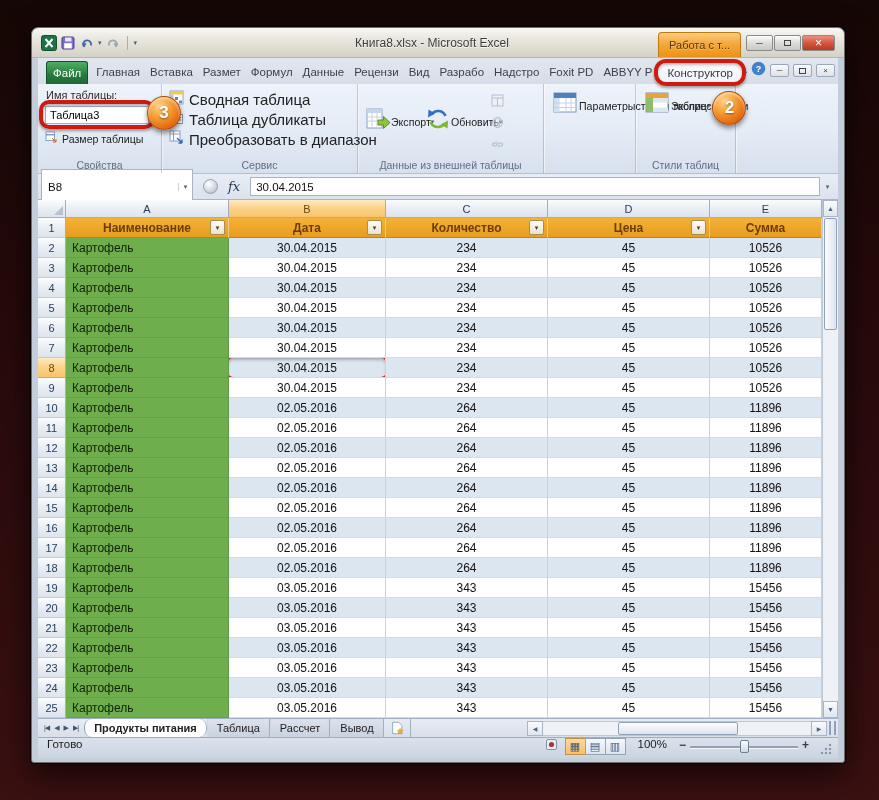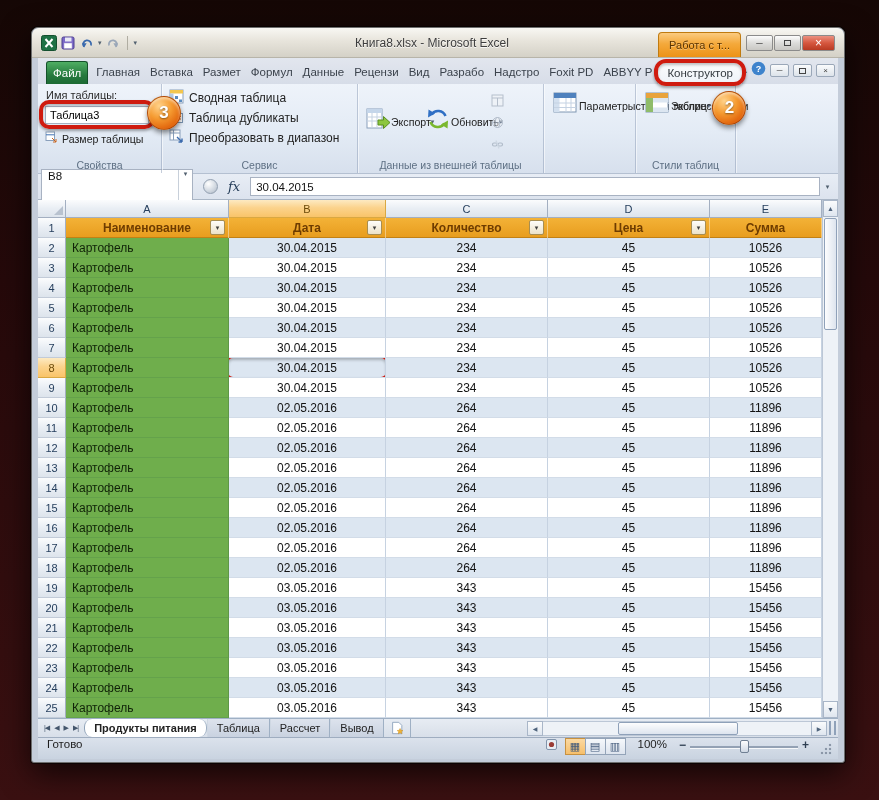--- a/index.html
+++ b/index.html
@@ -59,36 +59,36 @@
   .rgroup { position:relative; height:100%; padding:4px 7px 15px 7px;
             border-right:1px solid rgba(140,156,182,.5); box-shadow:1px 0 0 rgba(255,255,255,.55); }
   .glabel { position:absolute; left:0; right:0; bottom:2px; text-align:center; font-size:10.5px; color:#5e7084; white-space:nowrap; }
   .g-props { width:124px; z-index:20; }
   .tname-label { font-size:11px; color:#2b2b2b; margin:1px 0 4px 1px; }
   .tname-wrap { position:relative; display:inline-block; }
   .tname { width:104px; height:18px; border:1px solid #a6b0c0; font-size:11px; padding:0 4px;
            font-family:"Liberation Sans","DejaVu Sans",sans-serif; background:#fff; }
   .resize-row { margin-top:7px; display:flex; align-items:center; gap:4px; font-size:10.6px; color:#222; white-space:nowrap; }
   .g-service { width:196px; }
-  .srow { display:flex; align-items:center; gap:5px; height:20px; font-size:12px; color:#222; white-space:nowrap; }
+  .srow { display:flex; align-items:flex-end; gap:5px; height:20px; font-size:15px; color:#222; white-space:nowrap; }
   .g-ext { width:186px; }
   .ext-inner { display:flex; }
   .bigbtn { width:60px; display:flex; flex-direction:row; align-items:center; color:#222; }
   .bigbtn .bic { margin:1px 0 2px; }
   .blabel { font-size:10.6px; white-space:nowrap; }
   .barrow { font-size:7px; color:#54импort637a; color:#546378; margin-top:1px; }
   .smallcol { display:flex; flex-direction:column; gap:4px; margin-left:6px; padding-top:5px; opacity:.55; }
   .g-opts { width:92px; }
   .g-styles { width:100px; }
   .g-fill { flex:1; border-right:none; box-shadow:none; }
 
   
   .fbar { height:26px; display:flex; align-items:center; padding:0 3px;
           background:linear-gradient(#e8edf5,#dce3ee); border-bottom:1px solid #aab6c6; }
-  .nbox { width:152px; height:35px; background:#fff; border:1px solid #a8b2c2; display:flex; }
+  .nbox { width:152px; height:35px; background:#fff; border:1px solid #a8b2c2; display:flex; align-items:center; }
   .nbox .ntext { flex:1; font-size:11.5px; padding-left:6px; color:#111; }
   .nbox .ndd { width:14px; text-align:center; font-size:7px; color:#51606f; border-left:1px solid #c8d0da; }
   .fb-circle { width:15px; height:15px; border-radius:50%; margin:0 8px 0 10px;
                background:radial-gradient(circle at 35% 30%,#ffffff,#cfd6df 60%,#a9b4c2); border:1px solid #93a0b1; }
   .fx { font-family:"DejaVu Serif","Liberation Serif",serif; font-style:italic; font-size:13px; color:#243c58; margin:0 10px 0 2px; }
   .ffield { flex:1; height:19px; background:#fff; border:1px solid #a8b2c2; font-size:11.5px;
             display:flex; align-items:center; padding-left:5px; color:#111; }
   .fexp { width:15px; text-align:center; font-size:7px; color:#51606f; }
 
   

